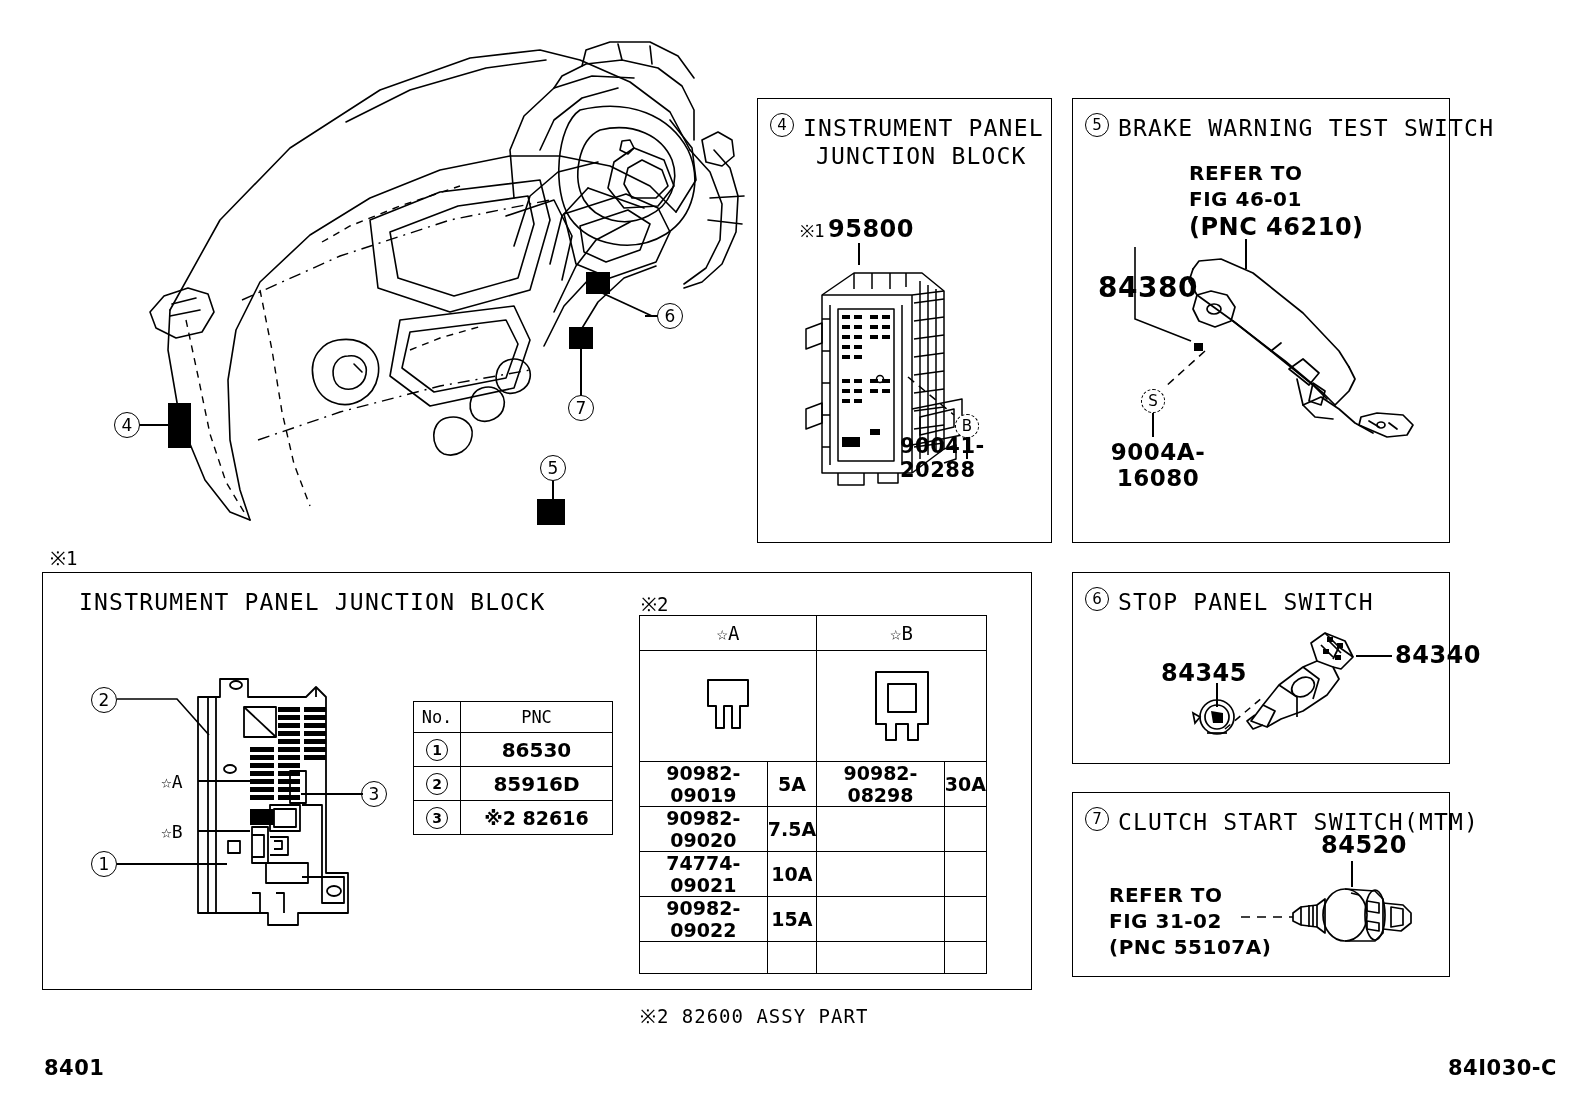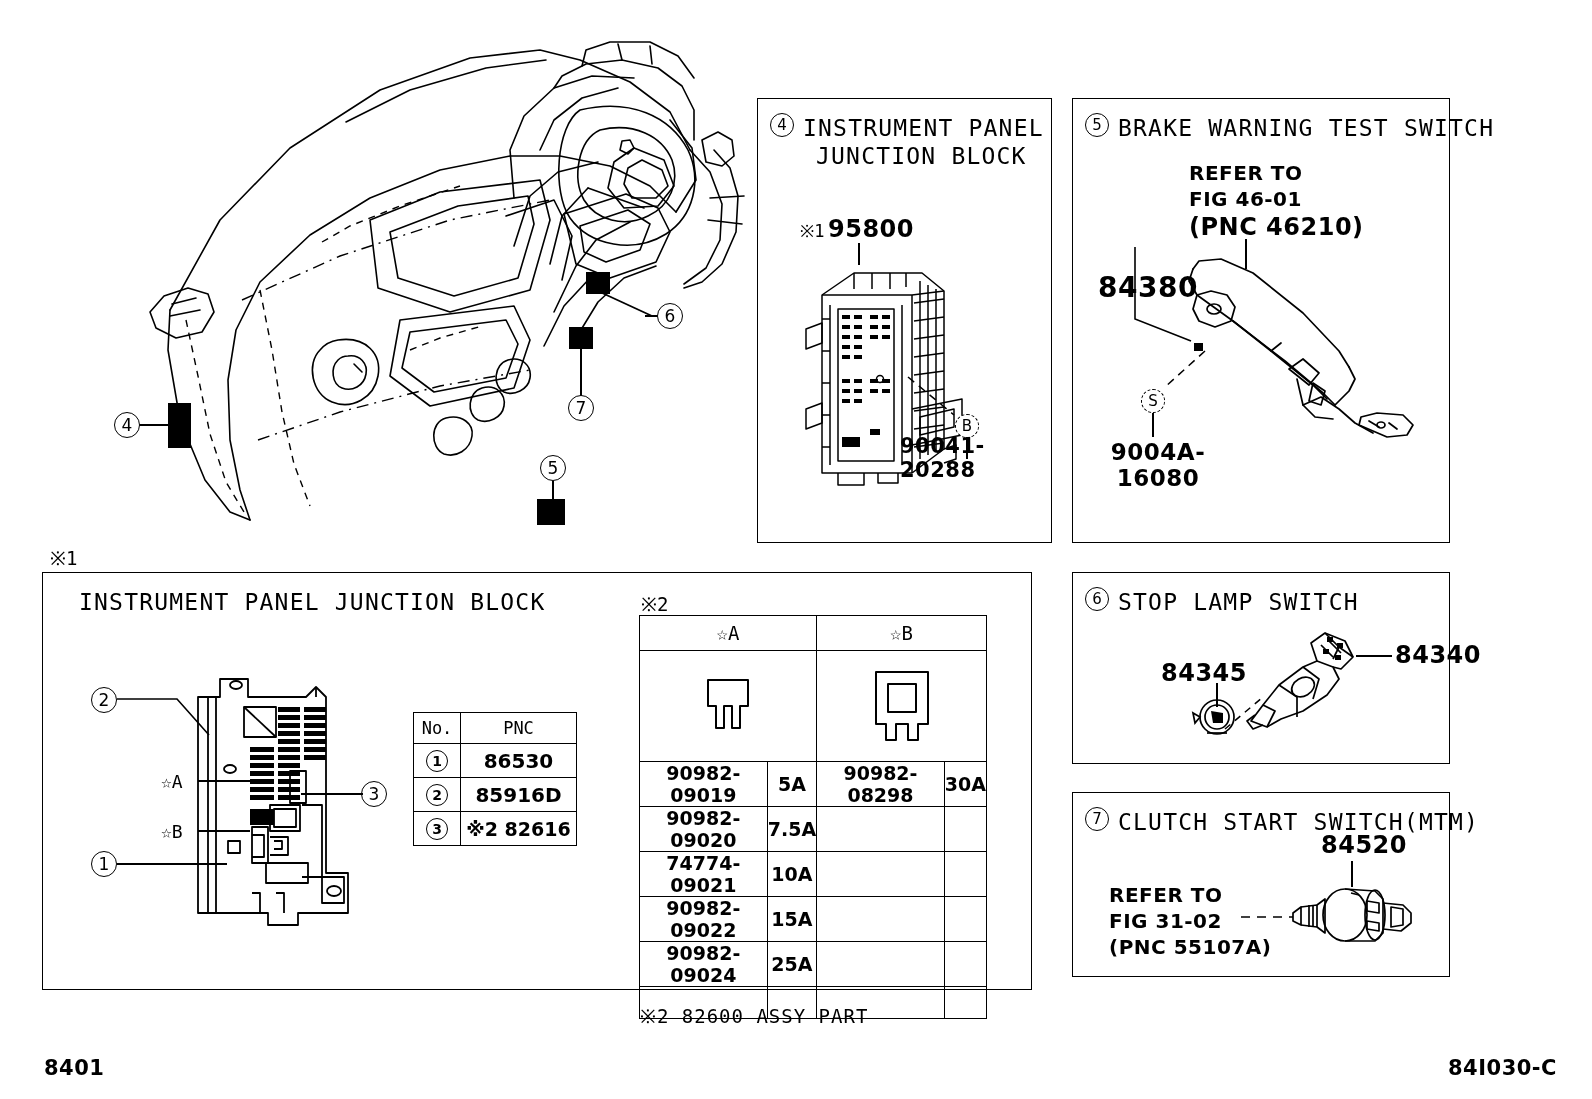--- a/index.html
+++ b/index.html
@@ -236,21 +236,21 @@
       <span>S</span>
     </div>
   <div class="ldr" style="left:79px;top:314px;width:2px;height:24px;"></div>
   <div class="abs num" style="left:0px;top:340px;width:170px;text-align:center;font-size:23px;">9004A-16080</div>
 </div>
 
 <div class="panel" style="left:1072px;top:572px;width:378px;height:192px;">
   <div class="circ c24 abs" style="left:12px;top:14px;">
       <span>6</span>
     </div>
-  <div class="ttl abs" style="left:45px;top:16px;">STOP LAMP SWITCH</div>
+  <div class="ttl abs" style="left:45px;top:16px;">STOP PANEL SWITCH</div>
 
   <svg class="abs" style="left:168px;top:50px;" width="130" height="120" viewBox="0 0 130 120">
     <g fill="none" stroke="#000" stroke-width="1.7" stroke-linejoin="round">
       <path d="M10 98 L22 82 L34 88 L26 104 Z"></path>
       <path d="M22 82 L38 62 L62 44 L76 38 L92 44 L98 56 L86 72 L62 88 L40 96 L26 104"></path>
       <path d="M38 62 L56 74 L56 94"></path>
       <path d="M62 44 L78 56 L72 76"></path>
       <path d="M76 38 L70 20 L84 10 L104 18 L112 34 L100 46 L92 44"></path>
       <path d="M84 10 L98 24 L92 36"></path>
       <path d="M88 18 L100 30 M80 22 L92 34"></path>
@@ -392,21 +392,21 @@
   <div class="circ c26 abs" style="left:318px;top:208px;">
       <span>3</span>
     </div>
   <div class="ldr" style="left:258px;top:220px;width:62px;height:2px;"></div>
 
   <div class="circ c26 abs" style="left:48px;top:278px;">
       <span>1</span>
     </div>
   <div class="ldr" style="left:74px;top:290px;width:110px;height:2px;"></div>
 
-  <table class="pncT abs" style="left:370px;top:139px;width:164px;padding-left:28px;">
+  <table class="pncT abs" style="left:370px;top:128px;width:200px;padding-left:28px;">
     <tbody>
         <tr>
       <td class="hd" style="width:46px;">No.</td>
       <td class="hd">PNC</td>
     </tr>
     <tr>
       <td>
         <div class="circ c22" style="margin:0 auto;">
               <span>1</span>
             </div>
@@ -474,26 +474,20 @@
       <td></td>
       <td></td>
     </tr>
     <tr>
       <td>90982-09022</td>
       <td>15A</td>
       <td></td>
       <td></td>
     </tr>
     <tr>
-      <td>90982-09024</td>
-      <td>25A</td>
-      <td></td>
-      <td></td>
-    </tr>
-    <tr>
       <td></td>
       <td></td>
       <td></td>
       <td></td>
     </tr>
   </tbody>
     </table>
 </div>
 
 <div class="abs" style="left:640px;top:1003px;font-size:19px;letter-spacing:1px;">※2 82600 ASSY PART</div>

